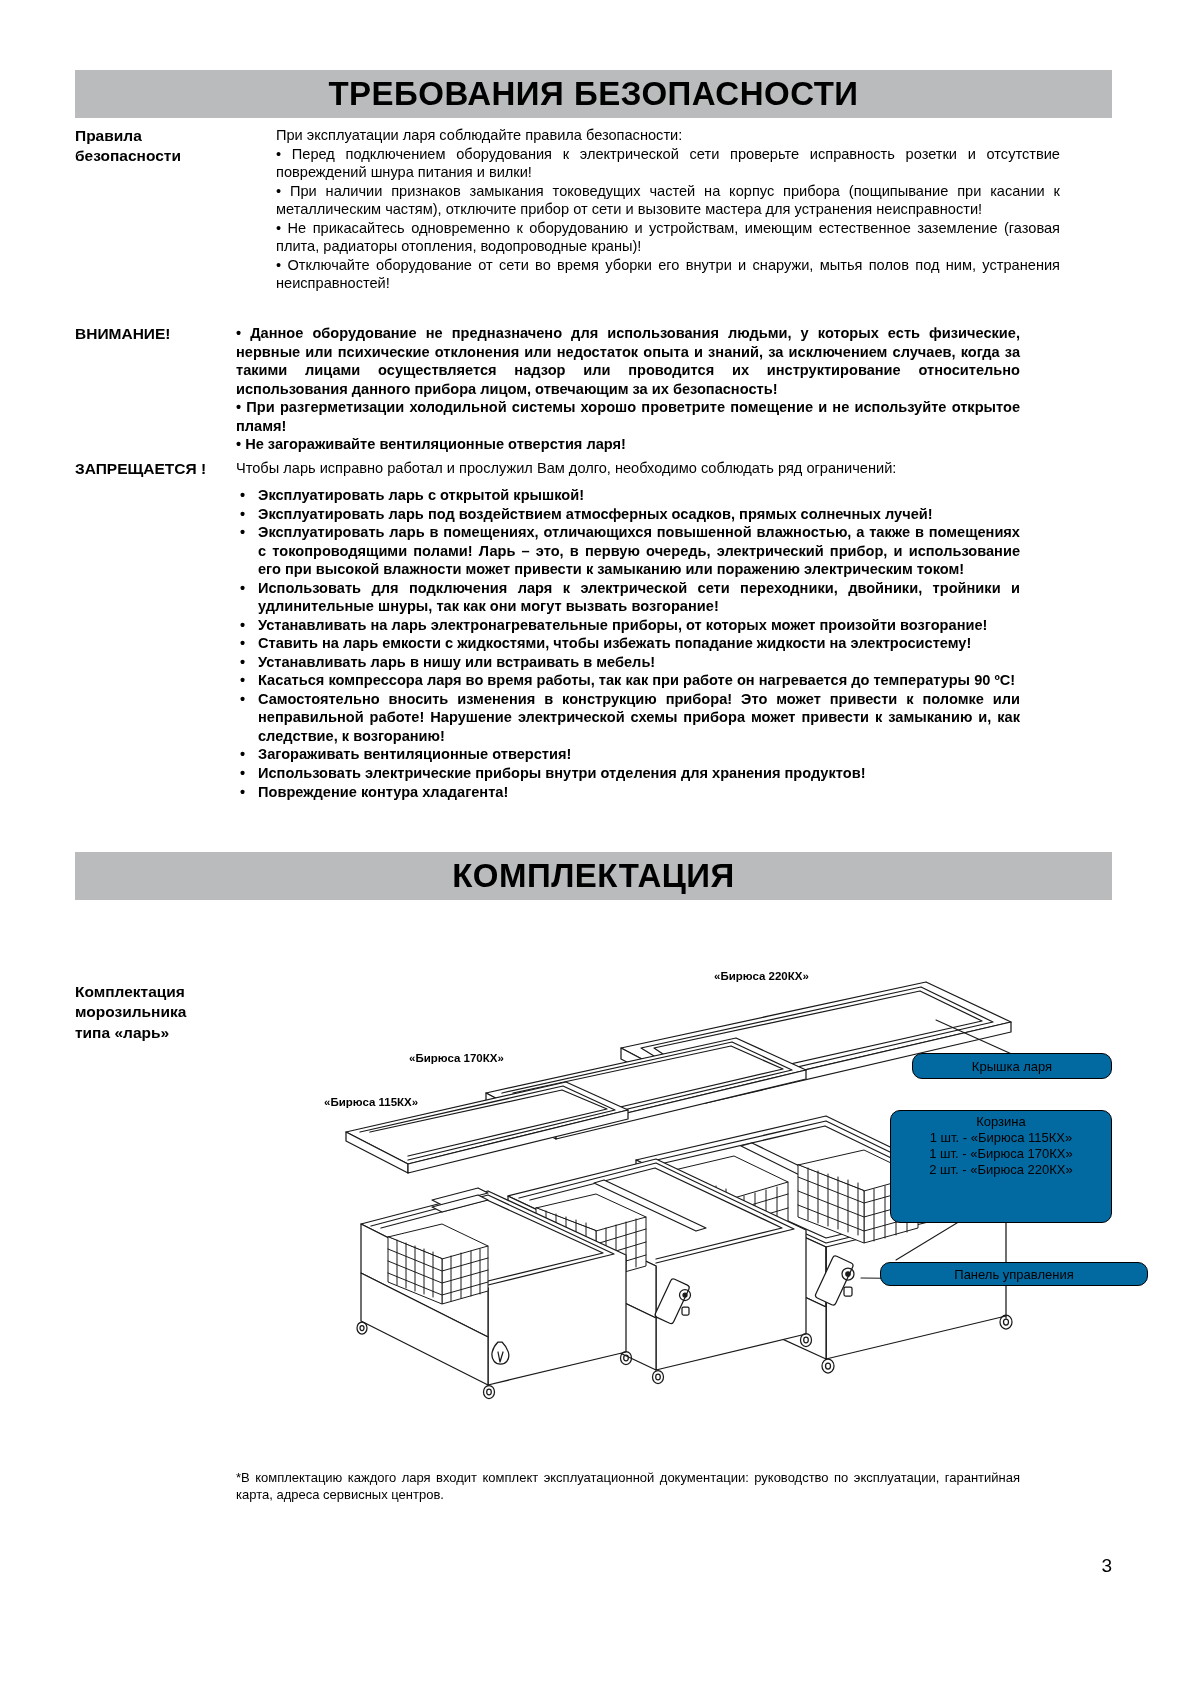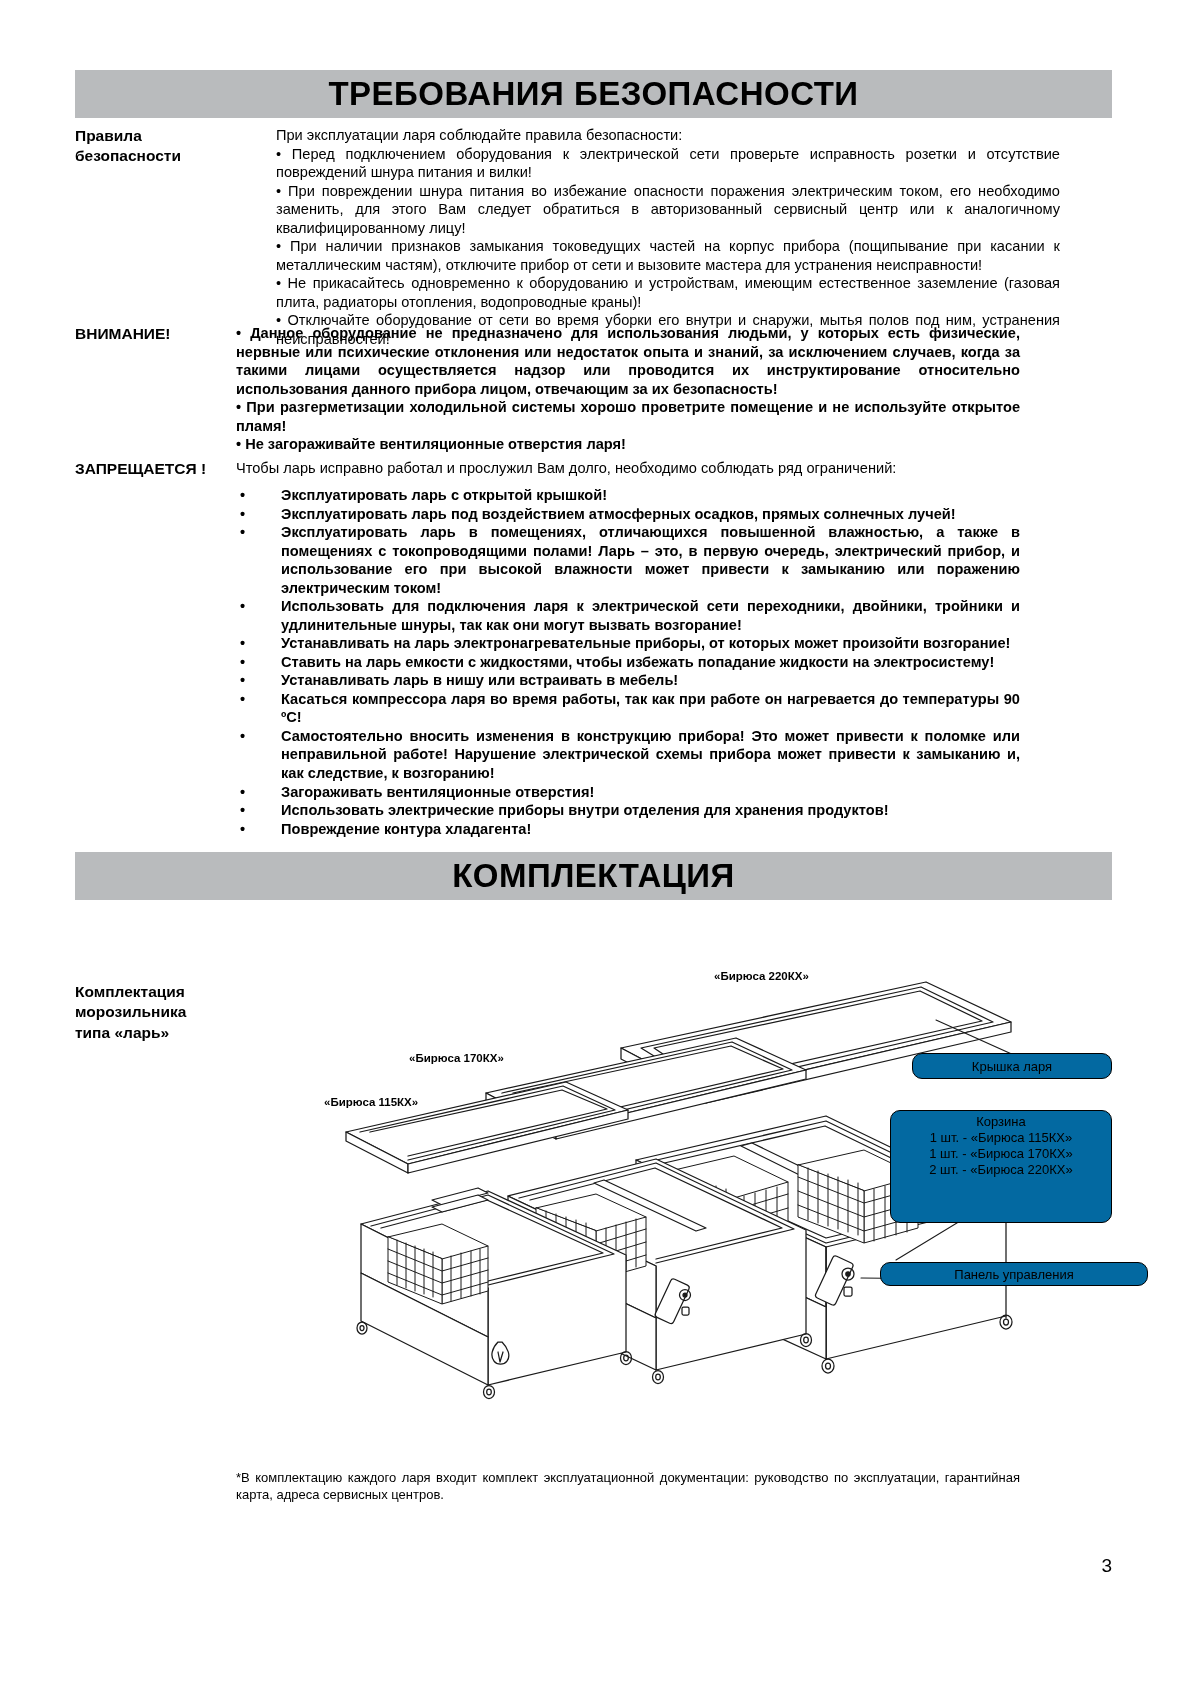--- a/index.html
+++ b/index.html
@@ -87,21 +87,20 @@
   .dotlist .bullet {
     width: 22px;
     flex: 0 0 22px;
     text-align: left;
     padding-left: 4px;
     box-sizing: border-box;
   }
   .dotlist .rowtext {
     flex: 1 1 auto;
     text-align: justify;
-    margin-left: 23px;
   }
 
   
   #illustration {
     position: absolute;
     left: 236px;
     top: 960px;
     width: 800px;
     height: 460px;
   }
@@ -161,21 +160,20 @@
   </div>
 
   <div class="side-label" style="top:126px;">
     <div>Правила</div>
     <div>безопасности</div>
   </div>
 
   <div class="textcol" style="top:126px;margin-left:40px;">
     <p>При эксплуатации ларя соблюдайте правила безопасности:</p>
     <p>• Перед подключением оборудования к электрической сети проверьте исправность розетки и отсутствие повреждений шнура питания и вилки!</p>
-    <p>• При повреждении шнура питания во избежание опасности поражения электрическим током, его необходимо заменить, для этого Вам следует обратиться в авторизованный  сервисный центр или к аналогичному квалифицированному лицу!</p>
     <p>• При наличии признаков замыкания токоведущих частей на корпус прибора (пощипывание при касании к металлическим частям), отключите прибор от сети и вызовите мастера для устранения неисправности!</p>
     <p>• Не прикасайтесь одновременно к оборудованию и устройствам, имеющим естественное заземление (газовая плита, радиаторы отопления, водопроводные краны)!</p>
     <p>• Отключайте оборудование от сети во время уборки его внутри и снаружи, мытья полов под ним, устранения неисправностей!</p>
   </div>
 
   <div class="side-label" style="top:324px;">
     <div>ВНИМАНИЕ!</div>
   </div>
 
   <div class="textcol bold" style="top:324px;">

